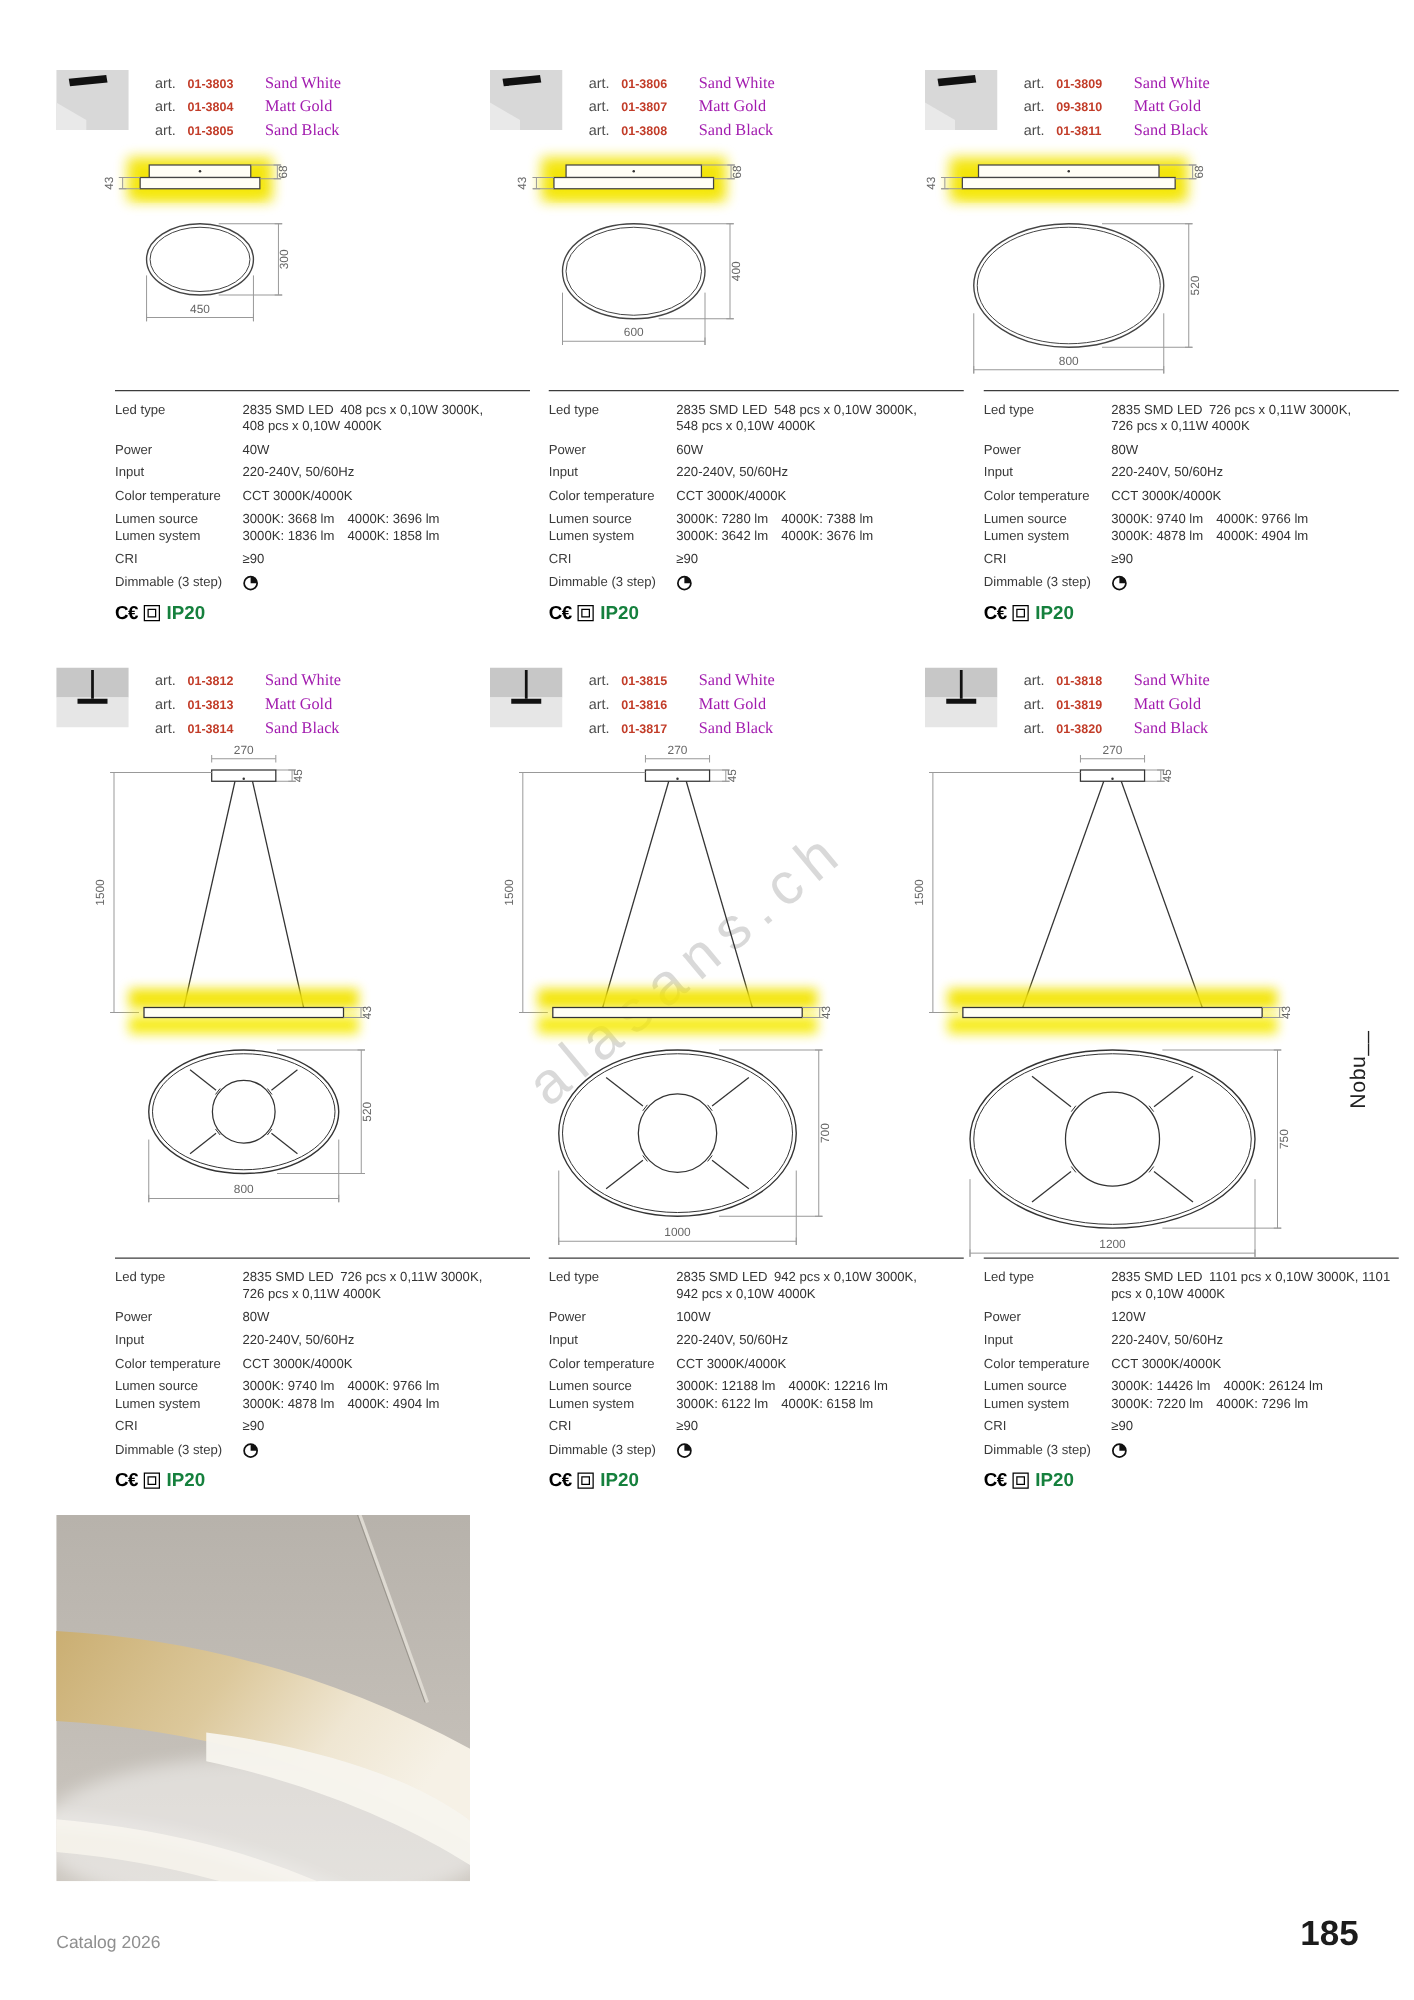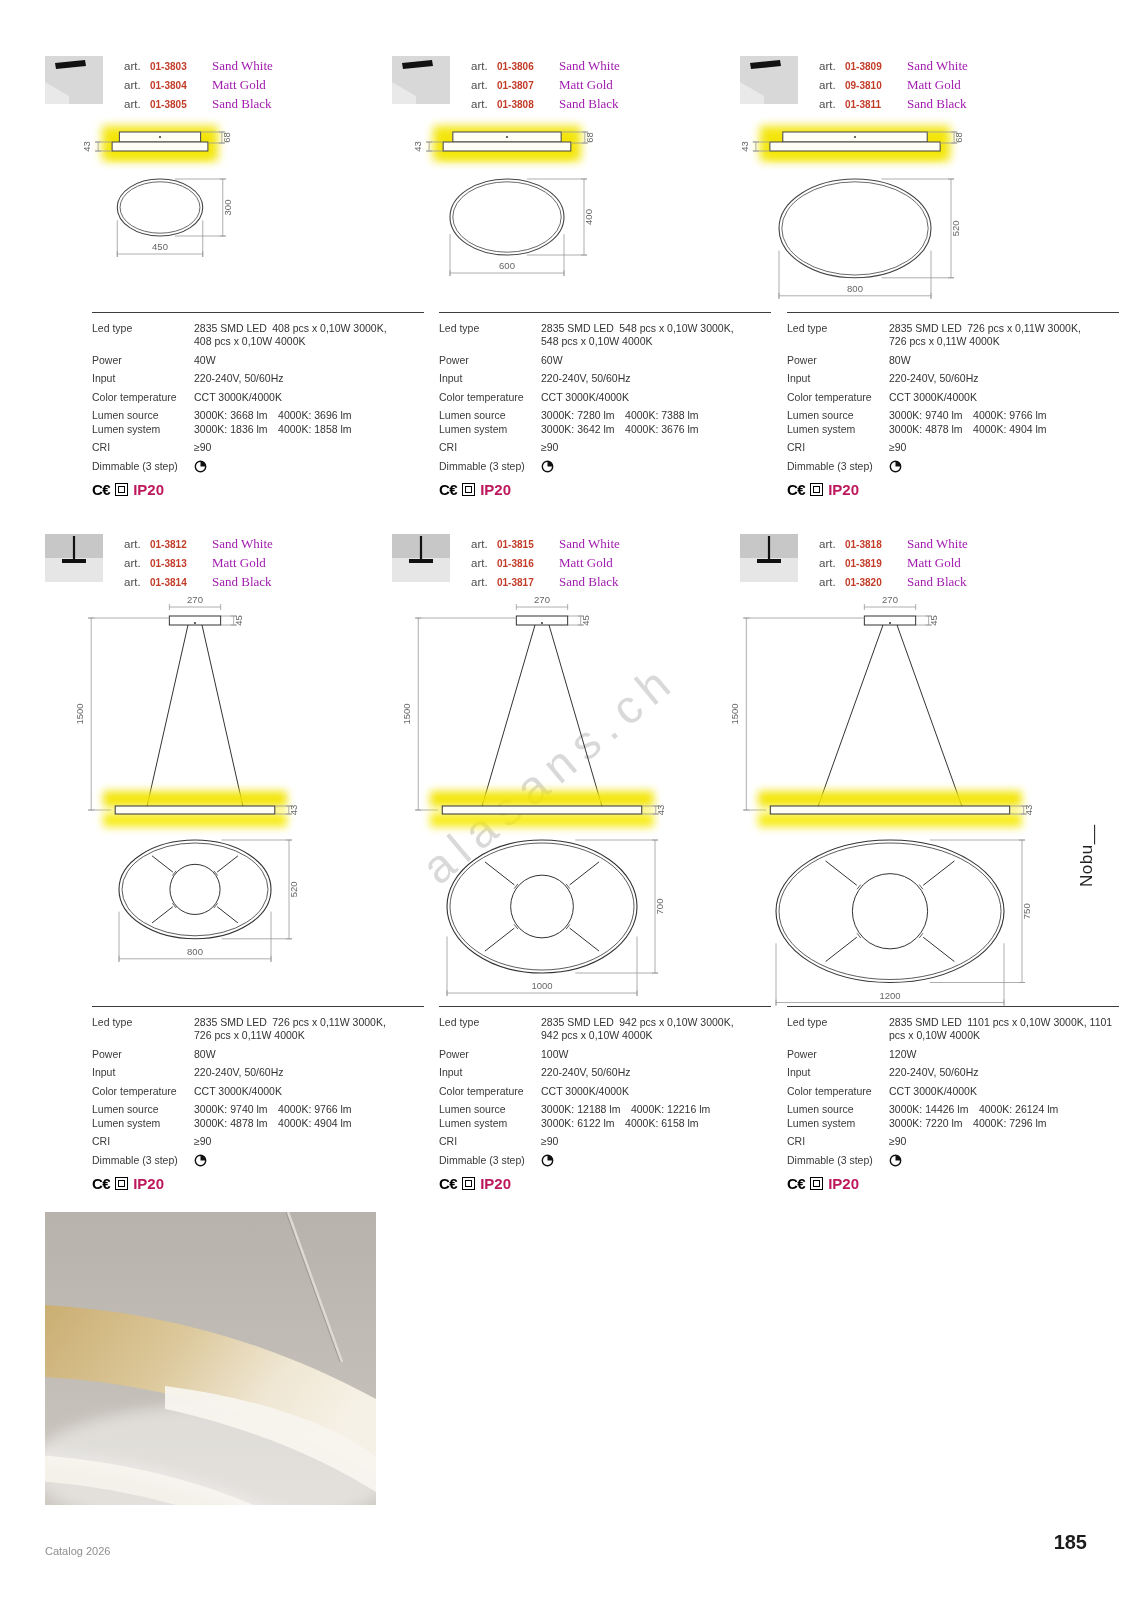--- a/index.html
+++ b/index.html
@@ -21,30 +21,30 @@
   .rule{border-top:1px solid #3c3c3c;margin-bottom:9px;}
   .spec-row{display:flex;font-size:10.5px;line-height:1.28;margin-bottom:5px;color:#333;}
   .spec-row.tight{margin-bottom:0;}
   .spec-label{width:102px;flex-shrink:0;color:#3a3a3a;}
   .spec-value{width:228px;white-space:pre-line;color:#333;}
   .certs{display:flex;align-items:center;gap:5px;margin-top:4px;height:18px;}
   .ce-mark{font-size:15px;font-weight:bold;letter-spacing:-0.5px;color:#000;}
   .class2{position:relative;width:13px;height:13px;border:1.6px solid #000;box-sizing:border-box;
           display:flex;align-items:center;justify-content:center;}
   .class2 i{display:block;width:5px;height:5px;border:1px solid #000;}
-  .ip-mark{font-size:15px;font-weight:bold;color:#be185d;}
+  .ip-mark{font-size:15px;font-weight:bold;color:#15803d;}
   .dt{font:9.5px "Liberation Sans",sans-serif;fill:#666;}
   .watermark{position:absolute;left:446px;top:840px;transform:rotate(-40deg);
              transform-origin:left bottom;font-size:47px;letter-spacing:9px;
              color:rgba(175,175,175,0.48);white-space:nowrap;}
   .family-label{position:absolute;right:34px;top:742px;height:145px;display:flex;align-items:center;
                 writing-mode:vertical-rl;transform:rotate(180deg);font-size:17px;color:#222;letter-spacing:.5px;}
   .photo{position:absolute;left:45px;top:1212px;width:331px;height:293px;}
-  .footer-left{position:absolute;left:45px;top:1545px;font-size:11px;color:#8f8f8f;}
-  .page-number{position:absolute;right:44px;top:1531px;font-size:20px;font-weight:bold;color:#1c1c1c;}
+  .footer-left{position:absolute;left:45px;top:1545px;font-size:14px;color:#8f8f8f;}
+  .page-number{position:absolute;right:44px;top:1531px;font-size:28px;font-weight:bold;color:#1c1c1c;}
 </style>
 </head>
 <body>
 
 <div id="page">
 
   <div class="watermark">alasans.ch</div>
 
   <div id="cards">
       <article class="card ceiling" style="left: 45px; top: 50px;">

